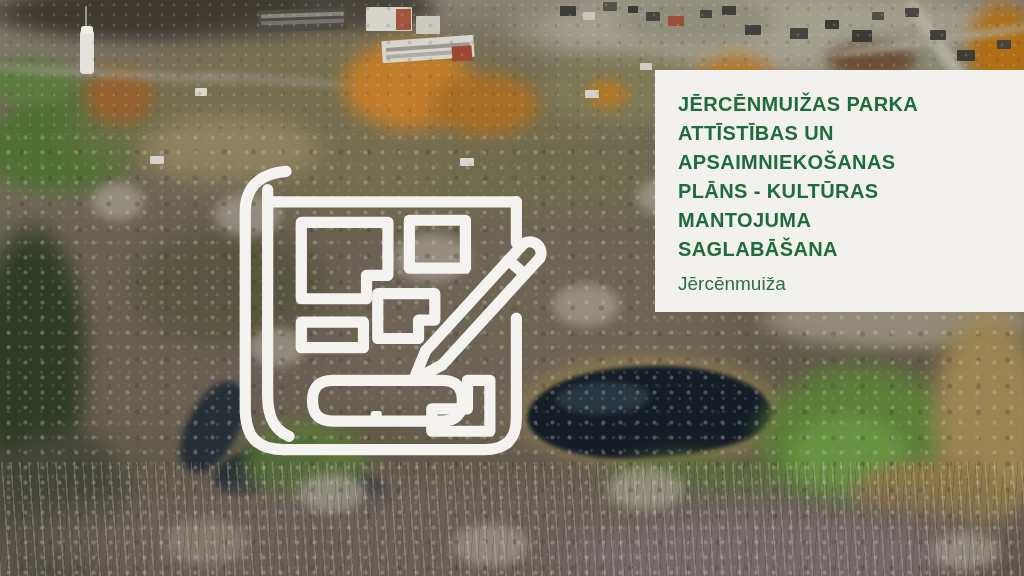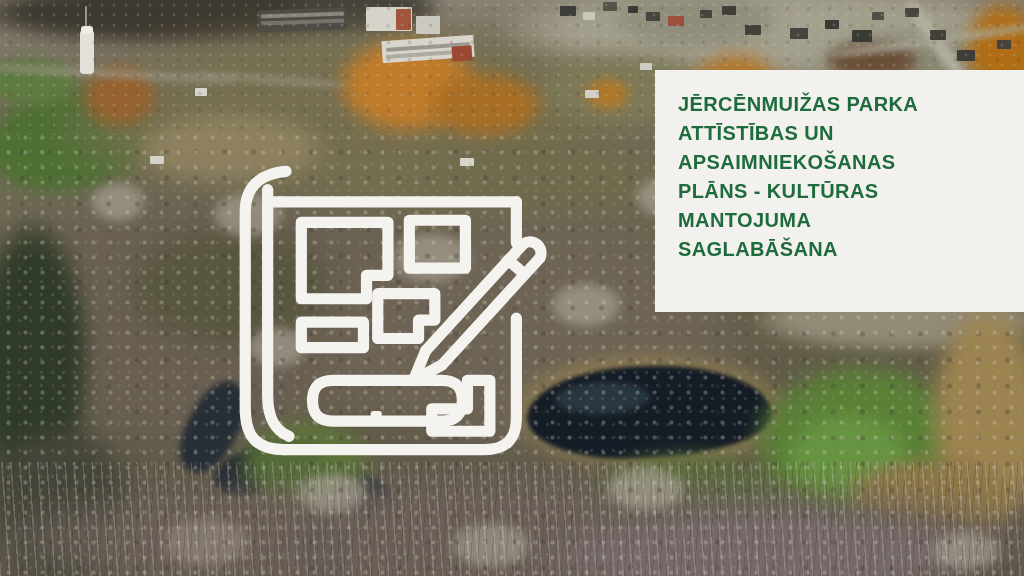--- a/index.html
+++ b/index.html
@@ -166,15 +166,16 @@
     </svg>
   </div>
 
   <div class="panel">
     <div class="title">JĒRCĒNMUIŽAS PARKA
 ATTĪSTĪBAS UN
 APSAIMNIEKOŠANAS
 PLĀNS - KULTŪRAS
 MANTOJUMA
 SAGLABĀŠANA</div>
+    <div class="subtitle">Jērcēnmuiža</div>
   </div>
 
 </div>
 
 </body></html>

